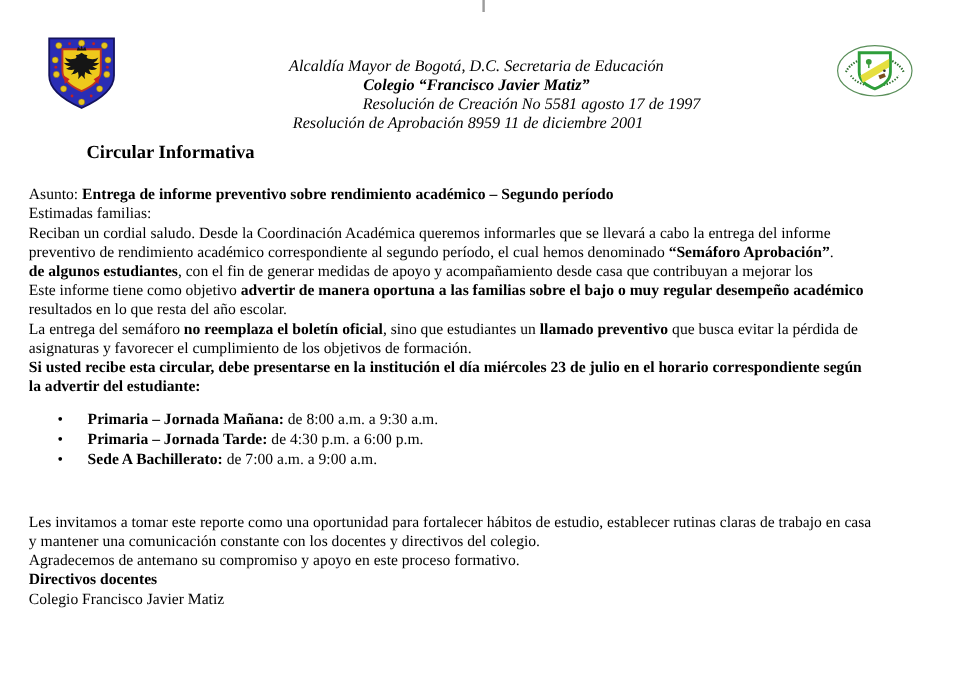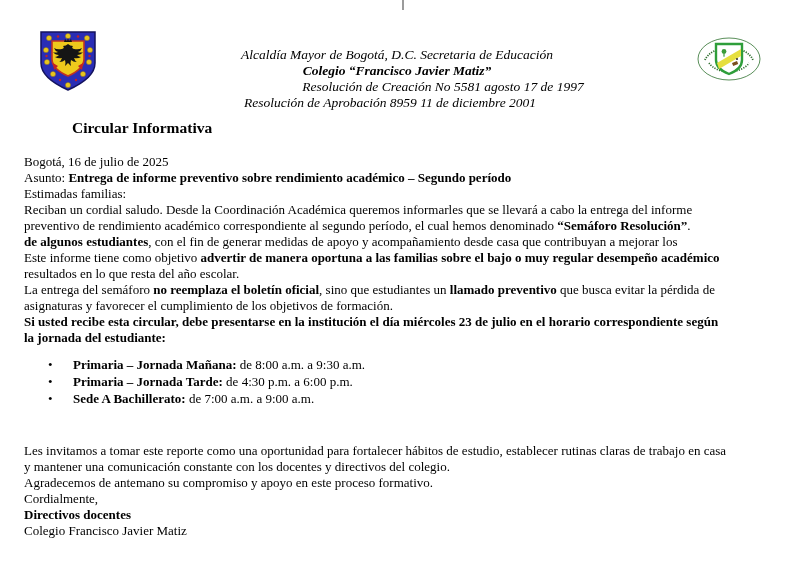--- a/index.html
+++ b/index.html
@@ -86,35 +86,34 @@
       <circle cx="28" cy="15.5" r="2.4" fill="#3a9c3a"></circle>
       <rect x="27.4" y="17.5" width="1.2" height="3.2" fill="#3a9c3a"></rect>
       <path d="M36 27 l5 -2 1.2 3 -5 2 z" fill="#7a4f1d"></path>
       <circle cx="41" cy="23" r="1.1" fill="#333"></circle>
     </svg>
   </div>
 
   <div class="content">
     <div class="doc-title">Circular Informativa</div>
 
-    <div class="line">Bogotá, 16 de julio de 2025</div>
 
     <div class="line"><span>Asunto: </span><span class="b">Entrega de informe preventivo sobre rendimiento académico – Segundo período</span></div>
 
     <div class="line">Estimadas familias:</div>
 
     <div class="line">Reciban un cordial saludo. Desde la Coordinación Académica queremos informarles que se llevará a cabo la entrega del informe</div>
-    <div class="line"><span>preventivo de rendimiento académico correspondiente al segundo período, el cual hemos denominado </span><span class="b">“Semáforo Resolución”</span><span>.</span></div>
+    <div class="line"><span>preventivo de rendimiento académico correspondiente al segundo período, el cual hemos denominado </span><span class="b">“Semáforo Aprobación”</span><span>.</span></div>
     <div class="line"><span class="b">de algunos estudiantes</span><span>, con el fin de generar medidas de apoyo y acompañamiento desde casa que contribuyan a mejorar los</span></div>
     <div class="line"><span>Este informe tiene como objetivo </span><span class="b">advertir de manera oportuna a las familias sobre el bajo o muy regular desempeño académico</span></div>
     <div class="line">resultados en lo que resta del año escolar.</div>
     <div class="line"><span>La entrega del semáforo </span><span class="b">no reemplaza el boletín oficial</span><span>, sino que estudiantes un </span><span class="b">llamado preventivo</span><span> que busca evitar la pérdida de</span></div>
     <div class="line">asignaturas y favorecer el cumplimiento de los objetivos de formación.</div>
     <div class="line b">Si usted recibe esta circular, debe presentarse en la institución el día miércoles 23 de julio en el horario correspondiente según</div>
-    <div class="line b">la jornada del estudiante:</div>
+    <div class="line b">la advertir del estudiante:</div>
 
     <div class="schedule">
       <div class="schedule-item">
         <span class="bullet-glyph">•</span>
         <span><span class="b">Primaria – Jornada Mañana:</span><span> de 8:00 a.m. a 9:30 a.m.</span></span>
       </div>
       <div class="schedule-item">
         <span class="bullet-glyph">•</span>
         <span><span class="b">Primaria – Jornada Tarde:</span><span> de 4:30 p.m. a 6:00 p.m.</span></span>
       </div>
@@ -123,18 +122,17 @@
         <span><span class="b">Sede A Bachillerato:</span><span> de 7:00 a.m. a 9:00 a.m.</span></span>
       </div>
     </div>
 
     <div class="invite">
       <div class="line">Les invitamos a tomar este reporte como una oportunidad para fortalecer hábitos de estudio, establecer rutinas claras de trabajo en casa</div>
       <div class="line">y mantener una comunicación constante con los docentes y directivos del colegio.</div>
     </div>
 
     <div class="line thanks">Agradecemos de antemano su compromiso y apoyo en este proceso formativo.</div>
-    <div class="line">Cordialmente,</div>
     <div class="line b">Directivos docentes</div>
     <div class="line">Colegio Francisco Javier Matiz</div>
   </div>
 
 </div>
 
 </body></html>

